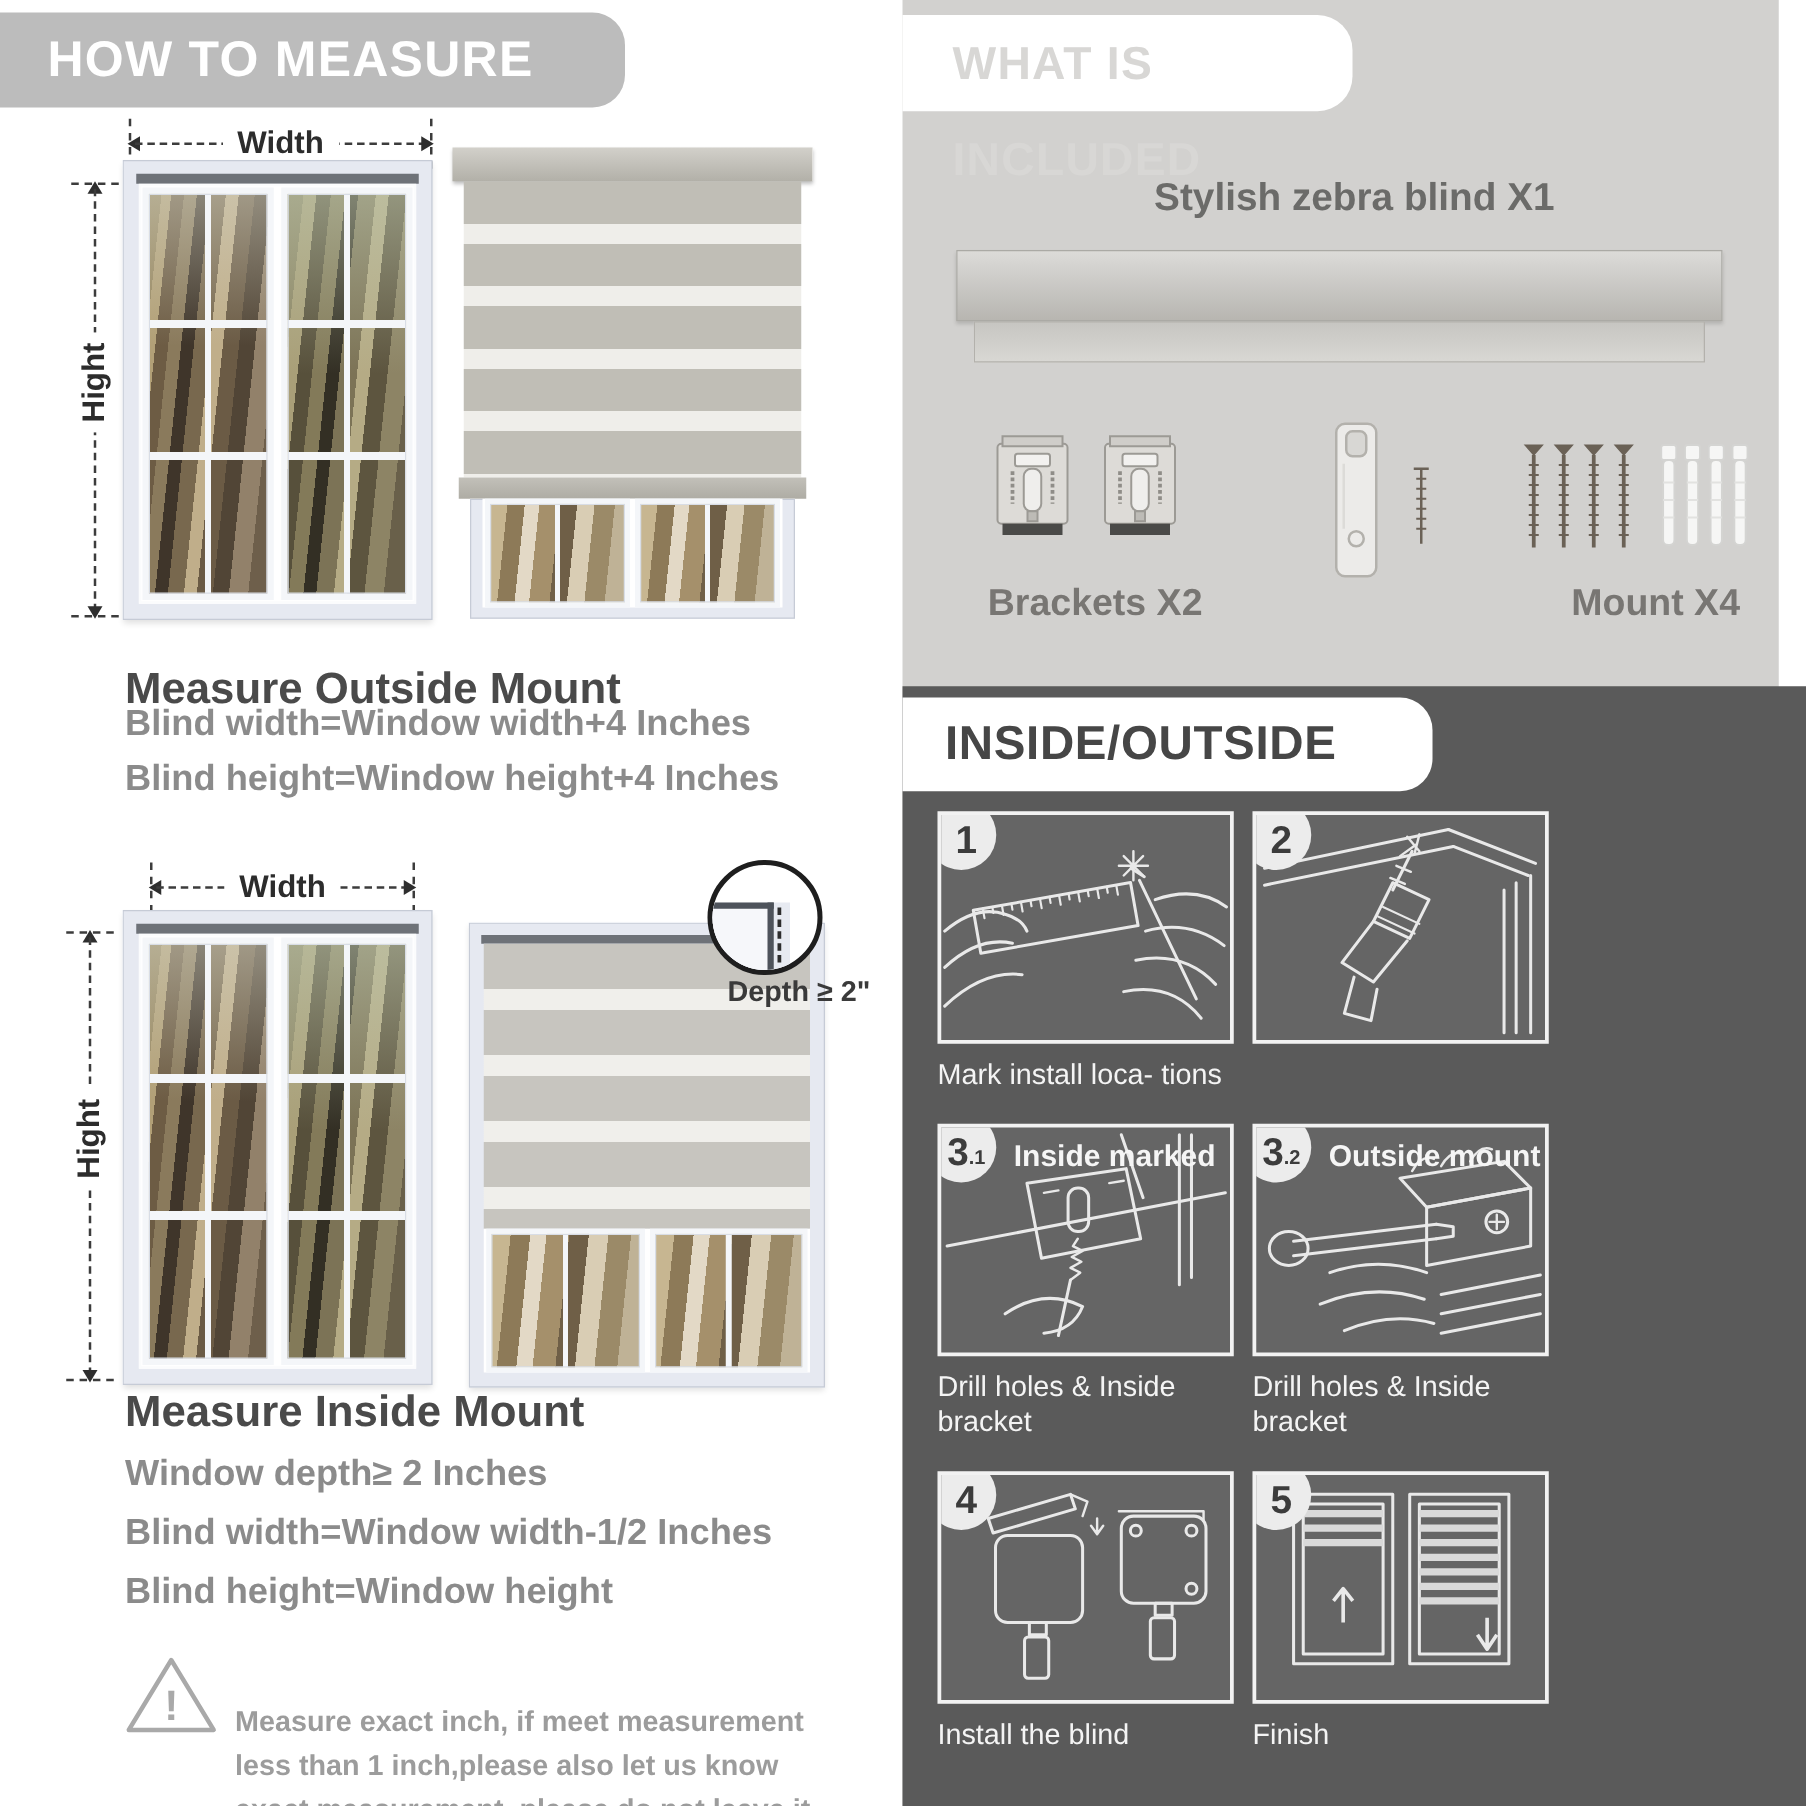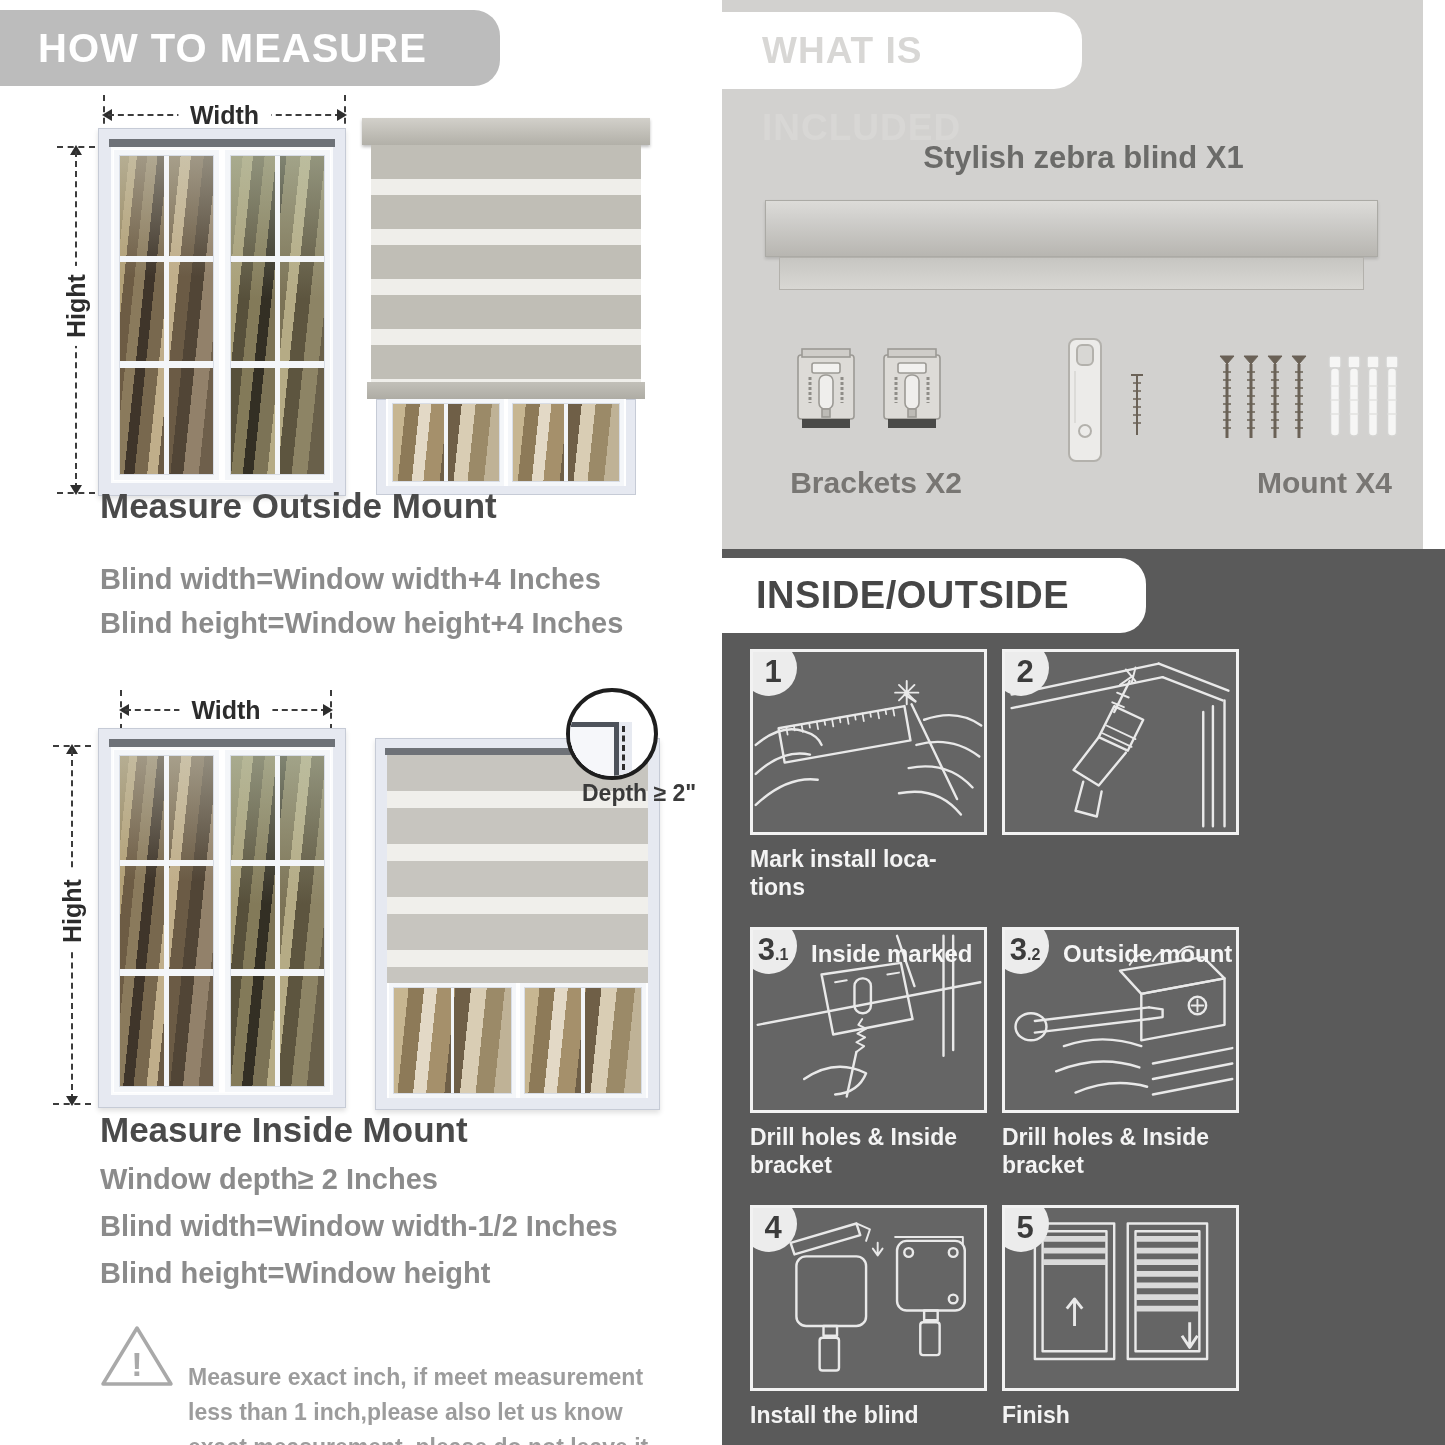--- a/index.html
+++ b/index.html
@@ -93,21 +93,21 @@
   .mount-bar{position:absolute;left:0;top:9px;width:424px;height:75px;background:#fff;border-radius:0 26px 26px 0;
     color:#464646;font-weight:bold;font-size:38px;line-height:75px;padding-left:34px;letter-spacing:.5px;box-sizing:border-box}
   .steps{position:absolute;left:28px;top:100px;width:492px;display:grid;
     grid-template-columns:237px 237px;column-gap:15px;row-gap:26px}
   .panel{width:237px;height:186px;border:3px solid #f2f2f2;background:#656565;position:relative;overflow:hidden;box-sizing:border-box}
   .badge{position:absolute;left:-12px;top:-12px;width:56px;height:56px;border-radius:50%;background:#ececec;
     display:flex;align-items:center;justify-content:center;color:#3c3c3c;font-weight:bold;font-size:31px;
     padding:8px 0 0 8px;box-sizing:border-box}
   .badge .sub{font-size:16px;margin-top:10px}
   .p-title{position:absolute;left:58px;top:10px;color:#f5f5f5;font-weight:bold;font-size:24px}
-  .caption{margin-top:10px;color:#f4f4f4;font-weight:bold;font-size:23px;line-height:28px}
+  .caption{margin-top:10px;color:#f4f4f4;font-weight:normal;font-size:23px;line-height:28px}
   .art{position:absolute;left:0;top:0;width:100%;height:100%}
 </style>
 </head>
 <body>
 
 <div class="abs left-header">HOW TO MEASURE</div>
 
 <div class="mh" style="left:103px;top:105px;width:243px">
   <div class="ln"></div>
     <div class="t1"></div>
@@ -133,21 +133,21 @@
   <div class="b-fab"></div>
   <div class="b-bot"></div>
   <div class="b-win">
     <div class="sashes">
       <div class="sash glow"></div>
       <div class="sash glow"></div>
     </div>
   </div>
 </div>
 
-<div class="abs sec-title" style="left:100px;top:486px">Measure Outside Mount</div>
+<div class="abs sec-title" style="left:100px;top:531px">Measure Outside Mount</div>
 <div class="abs sec-line" style="left:100px;top:563px">Blind width=Window width+4 Inches</div>
 <div class="abs sec-line" style="left:100px;top:607px">Blind height=Window height+4 Inches</div>
 
 <div class="mh" style="left:120px;top:700px;width:212px">
   <div class="ln"></div>
     <div class="t1"></div>
     <div class="t2"></div>
   <span class="lb">Width</span>
 </div>
 <div class="mv" style="left:62px;top:745px;height:360px">

